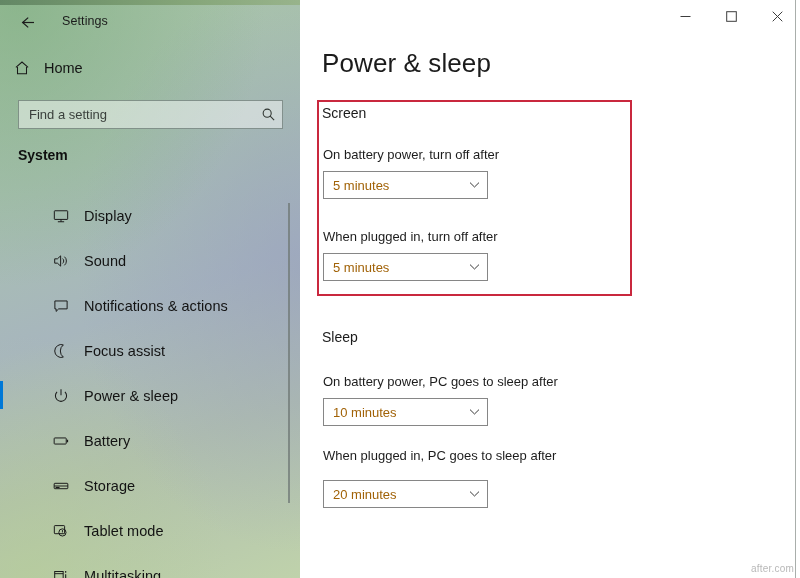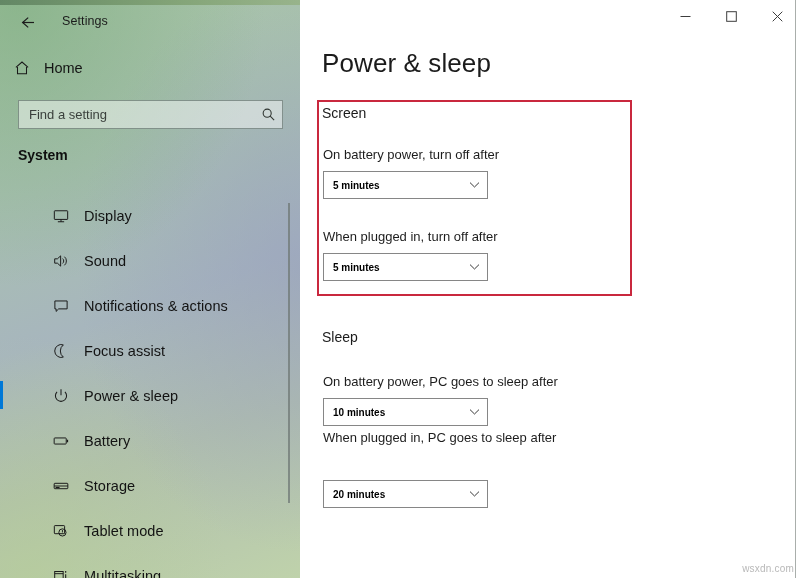--- a/index.html
+++ b/index.html
@@ -202,25 +202,24 @@
   .combo {
     position: absolute;
     width: 165px; height: 28px;
     border: 1px solid #868686;
     background: #ffffff;
     box-sizing: border-box;
     display: flex; align-items: center;
     cursor: pointer;
   }
   .combo-value {
-    font-size: 10px;
-    color: #000000;
+    font-size: 13px;
+    color: #a16207;
     padding-left: 9px;
     flex: 1;
-    font-weight: bold;
   }
   .combo-arrow {
     width: 26px;
     display: flex; align-items: center; justify-content: center;
     color: #3a3a3a;
   }
 
   #right-border {
     position: absolute;
     right: 4px; top: 0;
@@ -438,27 +437,27 @@
     <div class="field-label" style="left:23px; top:374px;">On battery power, PC goes to sleep after</div>
     <div class="combo" style="left:23px; top:398px;">
       <span class="combo-value">10 minutes</span>
       <span class="combo-arrow">
         <svg width="11" height="8" viewBox="0 0 11 8">
             <path d="M1 1.6 L5.5 6 L10 1.6" fill="none" stroke="currentColor" stroke-width="1"></path>
           </svg>
       </span>
     </div>
 
-    <div class="field-label" style="left:23px; top:430px;text-align:center;">When plugged in, PC goes to sleep after</div>
+    <div class="field-label" style="left:23px; top:448px;text-align:center;">When plugged in, PC goes to sleep after</div>
     <div class="combo" style="left:23px; top:480px;">
       <span class="combo-value">20 minutes</span>
       <span class="combo-arrow">
         <svg width="11" height="8" viewBox="0 0 11 8">
             <path d="M1 1.6 L5.5 6 L10 1.6" fill="none" stroke="currentColor" stroke-width="1"></path>
           </svg>
       </span>
     </div>
 
     <div id="right-border"></div>
-    <div id="watermark">wsxdn.com</div>
+    <div id="watermark">after.com</div>
 
   </div>
 </div>
 
 </body></html>

